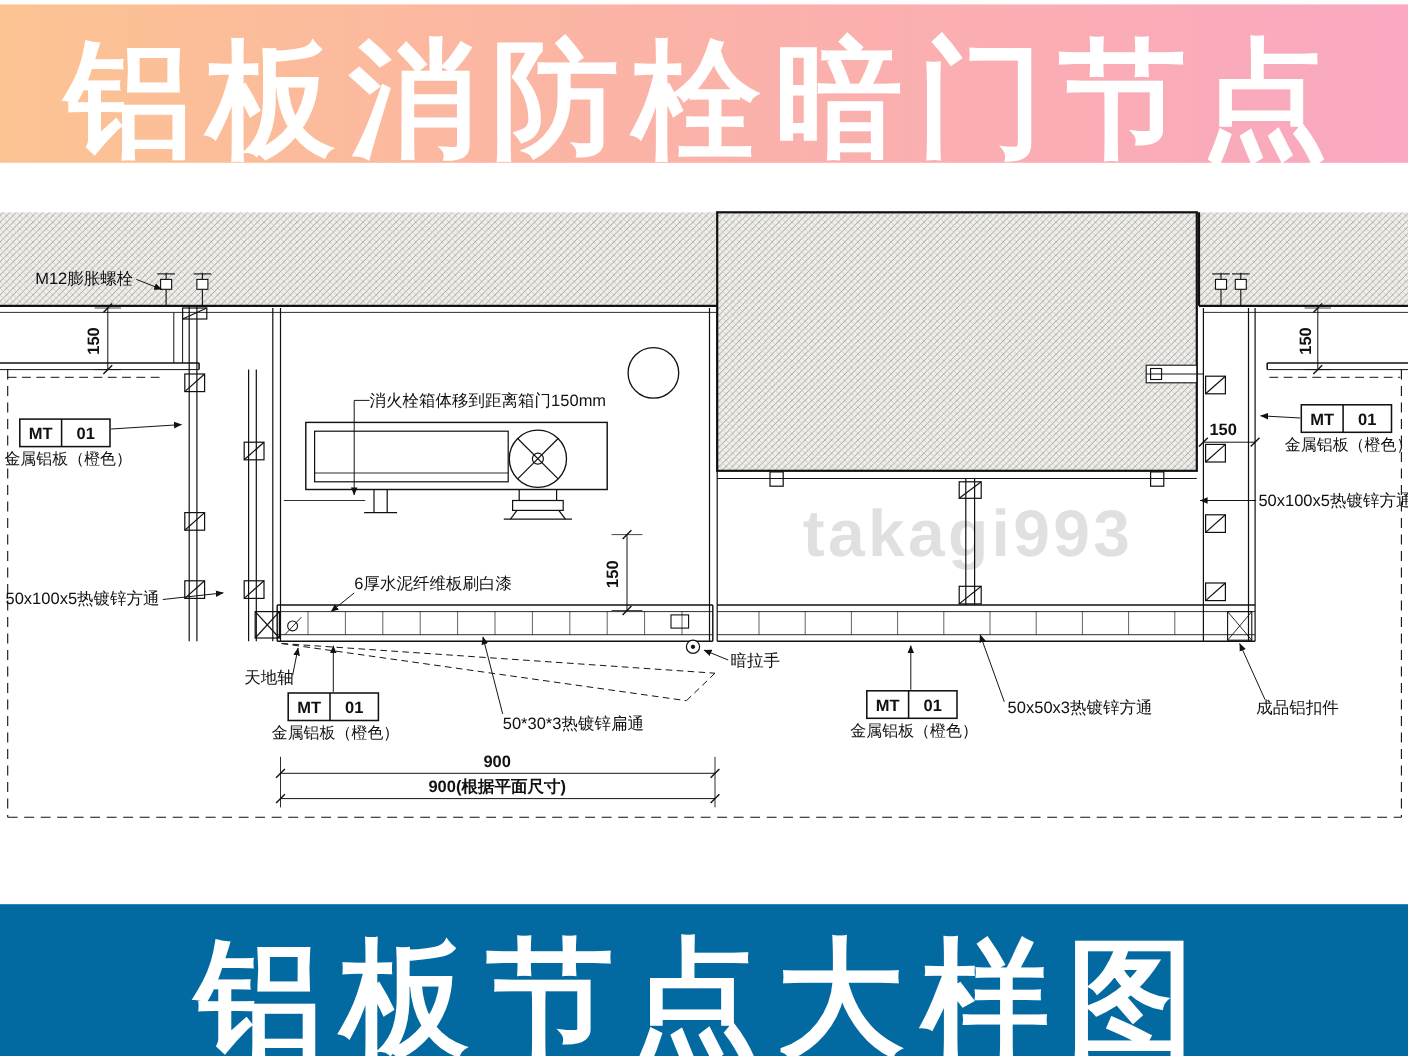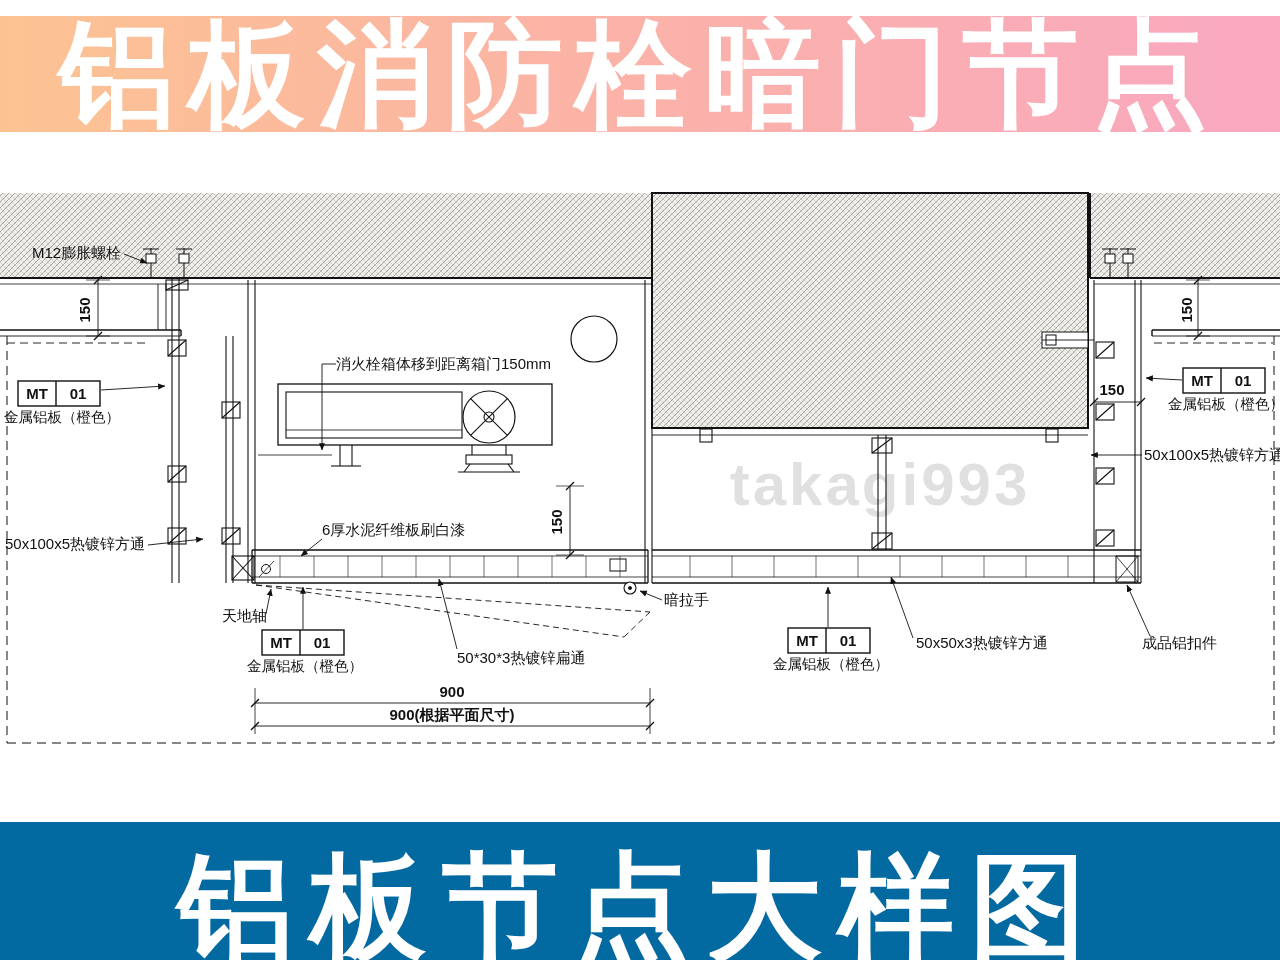--- a/index.html
+++ b/index.html
@@ -1,21 +1,21 @@
 <!DOCTYPE html>
 <html><head>
 <meta charset="utf-8">
 <style>
   html,body{margin:0;padding:0;background:#fff;}
   body{width:1280px;height:960px;position:relative;overflow:hidden;
        font-family:"Liberation Sans",sans-serif;}
   .banner{position:absolute;left:0;width:1280px;display:flex;align-items:center;
           justify-content:center;color:#fff;font-weight:900;white-space:nowrap;}
-  #banner-top{top:16px;height:116px;font-size:116px;letter-spacing:13px;line-height:116px;
-          background:linear-gradient(90deg,#fcc392 0%,#fbb3a6 45%,#f9a8c0 100%);}
+  #banner-top{top:4px;height:144px;font-size:116px;letter-spacing:13px;line-height:116px;
+          background:linear-gradient(90deg,#fcc392 0%,#fbb3a6 45%,#f9a8c0 100%);align-items:flex-end;}
   #banner-bottom{top:822px;height:170px;font-size:116px;letter-spacing:16px;line-height:138px;
           background:#0369a1;justify-content:center;}
   #drawing{position:absolute;top:188px;left:0;}
   svg{display:block;}
   svg text{font-family:"Liberation Sans",sans-serif;fill:#111;}
   text.ann{font-size:15px;}
   text.dim{font-size:15px;font-weight:bold;}
   text.tagtxt{font-size:15px;font-weight:bold;text-anchor:middle;}
   text.cap{font-size:14.5px;}
   text.wm{font-size:60px;font-weight:bold;letter-spacing:3px;fill:#000;fill-opacity:0.12;text-anchor:middle;}

